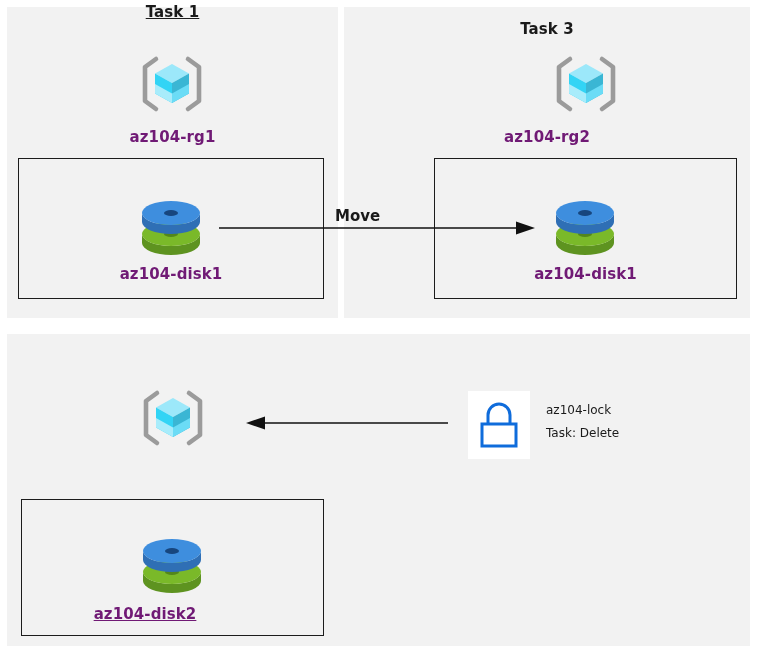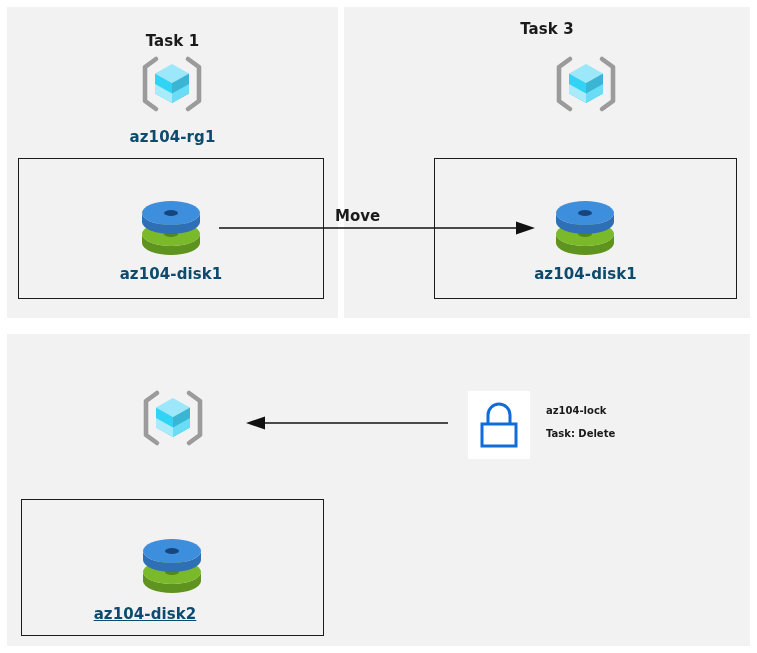--- a/index.html
+++ b/index.html
@@ -35,21 +35,21 @@
     font-weight: bold;
     color: #1a1a1a;
     text-align: center;
     white-space: nowrap;
     letter-spacing: 0.1px;
   }
   .node-label {
     position: absolute;
     font-size: 15px;
     font-weight: bold;
-    color: #0c4a6e;
+    color: #701a75;
     text-align: center;
     white-space: nowrap;
     letter-spacing: 0.1px;
   }
   .inner-box {
     position: absolute;
     border: 1.6px solid #1c1c1c;
     background: #f2f2f2;
     box-sizing: border-box;
   }
@@ -89,35 +89,35 @@
   }
   .arrow-label {
     position: absolute;
     font-size: 15px;
     font-weight: bold;
     color: #1a1a1a;
     white-space: nowrap;
   }
   .lock-text {
     position: absolute;
-    font-size: 10px;
-    font-weight: bold;
+    font-size: 12px;
+    font-weight: normal;
     color: #1a1a1a;
     white-space: nowrap;
     line-height: 21px;
   }
 </style>
 </head>
 <body>
 
 <div id="canvas">
 
   <div class="panel" id="panel-task1"></div>
 
-  <div class="task-title" style="left:7px; top:32px; width:331px;">Task 1</div>
+  <div class="task-title" style="left:7px; top:3px; width:331px;text-decoration:underline;">Task 1</div>
 
   <div class="rg-icon" style="left:141px; top:55px;">
     <svg viewBox="0 0 62 58">
 
       <path d="M15 4 L4 12 L4 46 L15 54" fill="none" stroke="#9b9b9b" stroke-width="4.6" stroke-linecap="round" stroke-linejoin="round"></path>
 
       <path d="M47 4 L58 12 L58 46 L47 54" fill="none" stroke="#9b9b9b" stroke-width="4.6" stroke-linecap="round" stroke-linejoin="round"></path>
 
       <polygon points="31,9 48,18.5 31,28 14,18.5" fill="#9ce8fa"></polygon>
 
@@ -158,20 +158,21 @@
       <path d="M15 4 L4 12 L4 46 L15 54" fill="none" stroke="#9b9b9b" stroke-width="4.6" stroke-linecap="round" stroke-linejoin="round"></path>
       <path d="M47 4 L58 12 L58 46 L47 54" fill="none" stroke="#9b9b9b" stroke-width="4.6" stroke-linecap="round" stroke-linejoin="round"></path>
       <polygon points="31,9 48,18.5 31,28 14,18.5" fill="#9ce8fa"></polygon>
       <polygon points="14,18.5 31,28 31,48 14,38.5" fill="#32d4f5"></polygon>
       <polygon points="48,18.5 48,38.5 31,48 31,28" fill="#3ab6d4"></polygon>
       <polygon points="14,29 31,38.5 31,48 14,38.5" fill="#a8ecfb"></polygon>
       <polygon points="48,29 48,38.5 31,48 31,38.5" fill="#6bdcf6"></polygon>
     </svg>
   </div>
 
+  <div class="node-label" style="left:344px; top:128px; width:406px;">az104-rg2</div>
 
   <div class="inner-box" style="left:434px; top:158px; width:303px; height:141px;"></div>
 
   <div class="disk-icon" style="left:552px; top:196px;">
     <svg viewBox="0 0 66 62">
       <path d="M4 38 a29 12 0 0 0 58 0 l0 9 a29 12 0 0 1 -58 0 z" fill="#5e9320"></path>
       <ellipse cx="33" cy="38" rx="29" ry="12" fill="#7ab929"></ellipse>
       <ellipse cx="33" cy="38" rx="7" ry="3" fill="#53861c"></ellipse>
       <path d="M4 17 a29 12 0 0 0 58 0 l0 9 a29 12 0 0 1 -58 0 z" fill="#2f6fb5"></path>
       <ellipse cx="33" cy="17" rx="29" ry="12" fill="#3e8ede"></ellipse>

